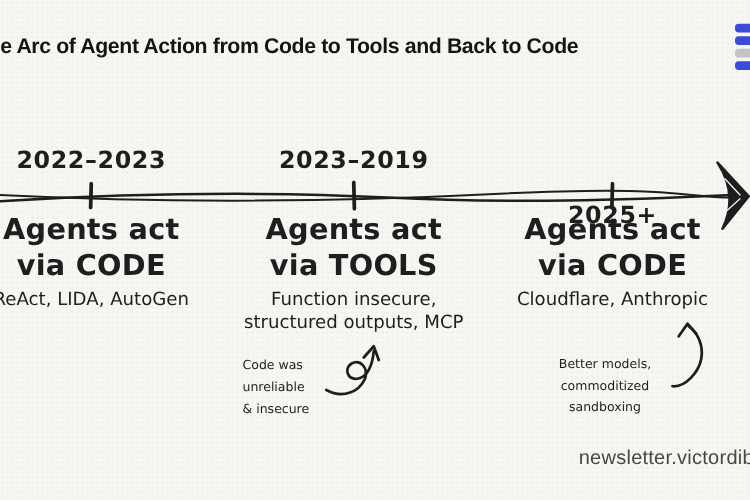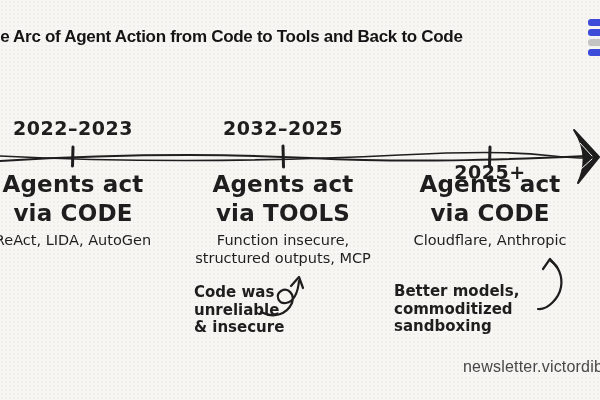--- a/index.html
+++ b/index.html
@@ -26,25 +26,25 @@
   .heading{
     position:absolute;top:170px;width:220px;text-align:center;
     font-size:23px;font-weight:600;line-height:29px;white-space:pre-line;
     letter-spacing:0.2px;
   }
   .subtext{
     position:absolute;top:231px;width:240px;text-align:center;
     font-size:14.5px;line-height:18px;white-space:pre-line;font-weight:500;
   }
   .note{
-    position:absolute;font-size:15px;line-height:17.5px;white-space:pre-line;
-    font-weight:700;
+    position:absolute;font-size:10px;line-height:17.5px;white-space:pre-line;
+    font-weight:400;
   }
   .note-mid{left:194px;top:284px;text-align:left;}
-  .note-right{left:394px;top:283px;width:180px;}
+  .note-right{left:394px;top:283px;width:180px;text-align:center;}
   .footer-url{
     position:absolute;left:463px;top:358px;white-space:nowrap;
     font-family:"Liberation Sans", sans-serif;font-size:16px;color:#474747;
     letter-spacing:0.2px;
   }
   .overlay{position:absolute;left:0;top:0;pointer-events:none;}
 </style>
 </head>
 <body>
 
@@ -76,21 +76,21 @@
 
     <path stroke-width="2.2" d="M 538 309 C 548 310, 559 298, 561 287 C 563 276, 558 266, 551 261"></path>
     <path stroke-width="2.2" d="M 543 269 L 550 259 L 557 267"></path>
   </svg>
 
   <div class="period hand" style="left:-37px;">2022–2023</div>
   <div class="heading hand" style="left:-37px;">Agents act
 via CODE</div>
   <div class="subtext hand" style="left:-47px;">ReAct, LIDA, AutoGen</div>
 
-  <div class="period hand" style="left:173px;">2032–2025</div>
+  <div class="period hand" style="left:173px;">2023–2019</div>
   <div class="heading hand" style="left:173px;">Agents act
 via TOOLS</div>
   <div class="subtext hand" style="left:163px;">Function insecure,
 structured outputs, MCP</div>
 
   <div class="period hand" style="left:380px;margin-top:44px;">2025+</div>
   <div class="heading hand" style="left:380px;">Agents act
 via CODE</div>
   <div class="subtext hand" style="left:370px;">Cloudflare, Anthropic</div>
 

